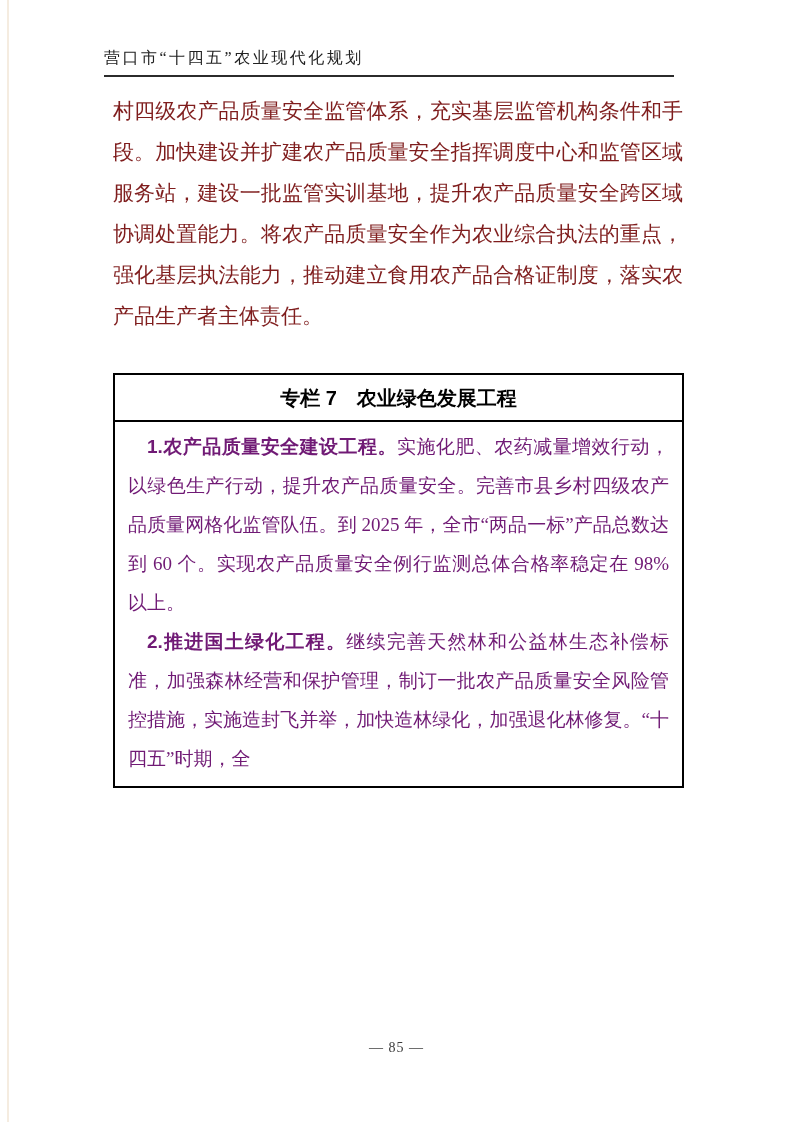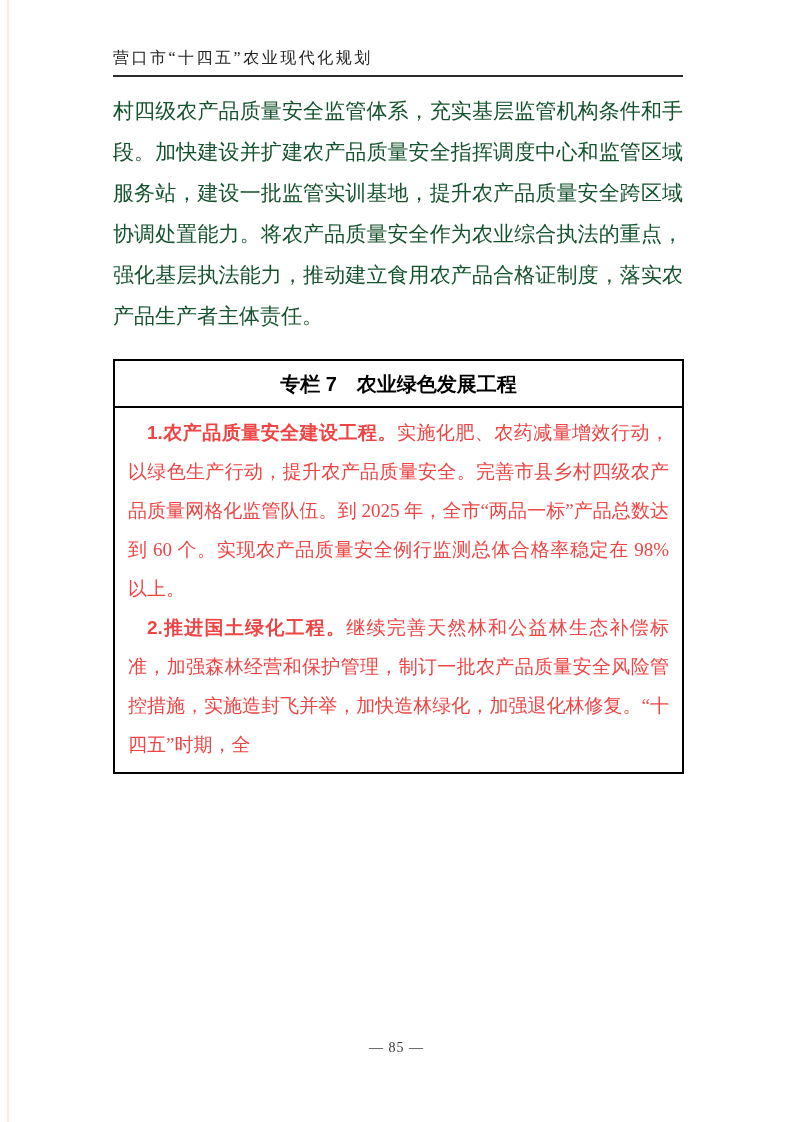--- a/index.html
+++ b/index.html
@@ -15,50 +15,50 @@
   .left-strip {
     position: absolute;
     left: 7px; top: 0;
     width: 2px; height: 100%;
     background: #ecdcc6;
     opacity: .55;
   }
   .doc-header {
     position: absolute;
     top: 48px;
-    left: 113px;
+    left: 104px;
     width: 570px;
     padding-bottom: 6px;
     border-bottom: 2px solid #2b2b2b;
   }
   .doc-header-title {
     font-size: 16px;
     letter-spacing: 2.5px;
     color: #222222;
   }
   .doc-body {
     position: absolute;
     top: 90px;
     left: 113px;
     width: 570px;
   }
   .body-para {
     margin: 0;
     font-size: 21px;
     line-height: 41px;
     text-align: justify;
-    color: #14532d;
+    color: #7f1d1d;
   }
   .body-para.indented { text-indent: 1em; }
   .para-lead {
     font-weight: bold;
     font-family: "Liberation Sans", "DejaVu Sans", sans-serif;
   }
   .callout-box {
-    margin-top: 22px;
+    margin-top: 36px;
     width: 571px;
     box-sizing: border-box;
     border: 2px solid #000000;
   }
   .callout-title {
     text-align: center;
     font-weight: bold;
     font-size: 20px;
     line-height: 20px;
     padding: 13px 0 12px 0;
@@ -66,21 +66,21 @@
     font-family: "Liberation Sans", "DejaVu Sans", sans-serif;
     color: #000000;
   }
   .callout-body { padding: 5px 13px 8px 13px; }
   .callout-body p {
     margin: 0;
     font-size: 19px;
     line-height: 39px;
     text-align: justify;
     text-indent: 1em;
-    color: #ef4444;
+    color: #701a75;
   }
   .doc-footer {
     position: absolute;
     top: 1038px;
     left: 0;
     width: 100%;
     text-align: center;
   }
   .page-number {
     font-size: 14px;

